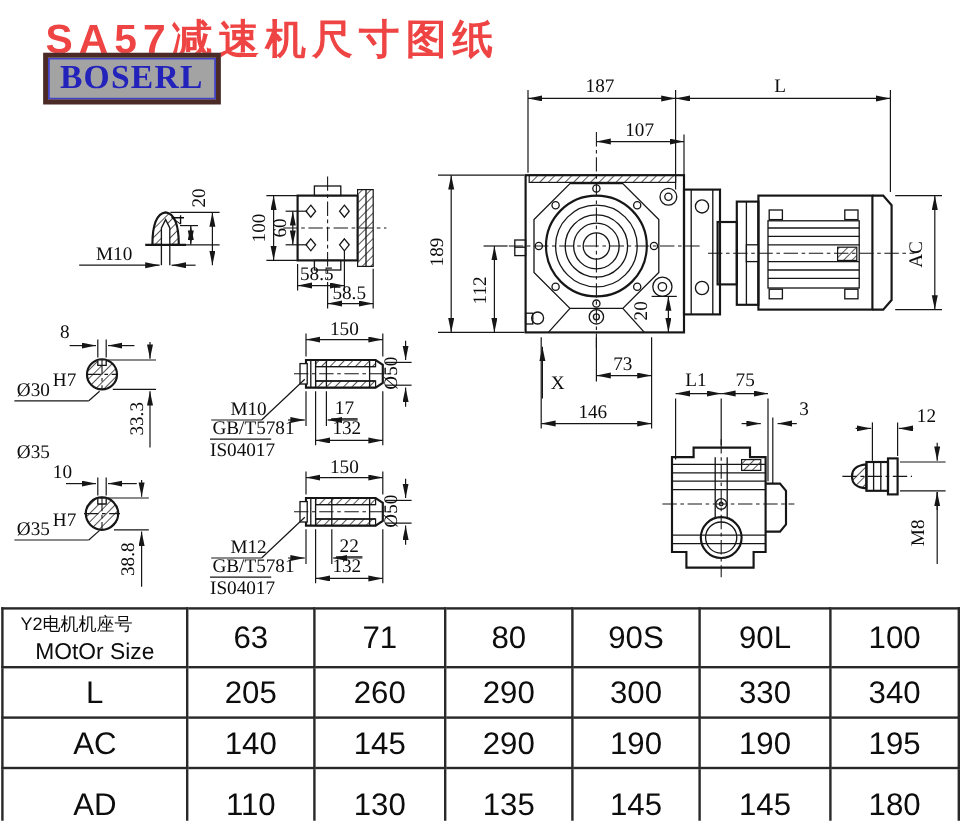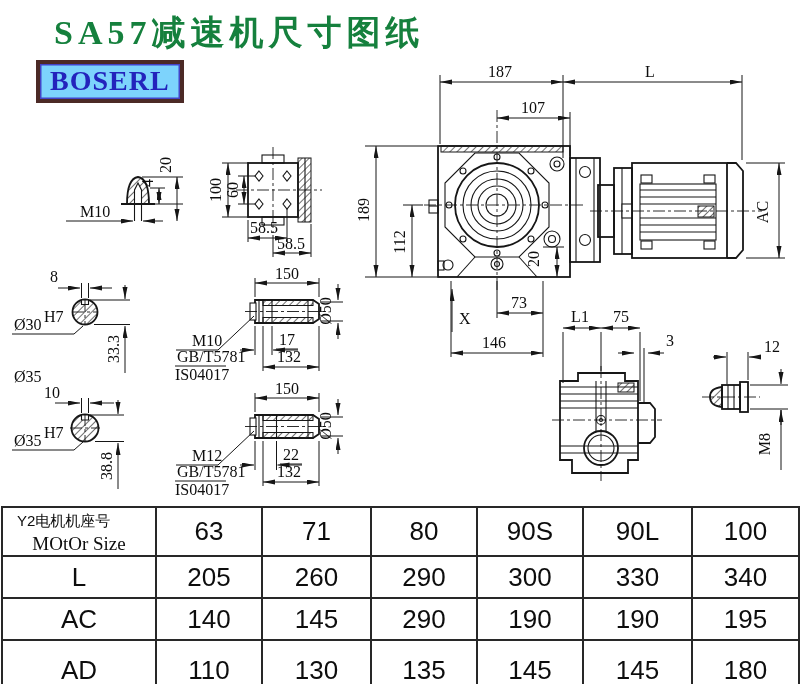--- a/index.html
+++ b/index.html
@@ -1,41 +1,41 @@
 <!DOCTYPE html>
 <html><head>
 <meta charset="utf-8">
 <style>
   html,body{margin:0;padding:0;}
   body{width:800px;height:684px;background:#fff;position:relative;overflow:hidden;
        font-family:"Liberation Sans",sans-serif;color:#111;}
   .stage{position:absolute;inset:0;background:#fff;}
-  .title{position:absolute;left:54px;top:10px;font-family:Liberation Serif, serif;
-         font-weight:bold;font-size:34px;letter-spacing:5px;color:#15803d;white-space:nowrap;}
-  .brand{position:absolute;left:36px;top:60px;border:4px solid #4c2a26;background:#7dd3fc;
+  .title{position:absolute;left:38px;top:10px;font-family:Liberation Sans, sans-serif;
+         font-weight:bold;font-size:34px;letter-spacing:5px;color:#ef4444;white-space:nowrap;}
+  .brand{position:absolute;left:36px;top:44px;border:4px solid #4c2a26;background:#a3a3a3;
          padding:1px 10px 2px 10px;box-shadow:inset 0 0 0 1.5px #4343c8;}
   .brand-text{font-family:"Liberation Serif",serif;font-size:28px;font-weight:bold;
          color:#2323bc;letter-spacing:1px;line-height:32px;}
   svg.sheet{position:absolute;left:0;top:0;}
   svg.sheet text{font-family:"Liberation Serif",serif;fill:#0d0d0d;font-size:16px;}
   .t11{font-size:11px}.t12{font-size:12.5px}.t14{font-size:14px}
   .t15{font-size:15px}.t17{font-size:17px}
   .mid{text-anchor:middle}
   .ol{fill:none;stroke:#161616;stroke-width:1.8;stroke-linejoin:miter}
   .md{fill:none;stroke:#161616;stroke-width:1.1}
   .dm{fill:none;stroke:#161616;stroke-width:1}
   .cl{fill:none;stroke:#161616;stroke-width:.9;stroke-dasharray:12 3 3 3}
   .hf{fill:url(#h);stroke:#161616;stroke-width:1.8}
   .hfm{fill:url(#h);stroke:#161616;stroke-width:1}
   .wf{fill:#fff;stroke:#161616;stroke-width:1.1}
   table.size-table{position:absolute;left:1px;top:506px;width:797px;border-collapse:collapse;
         table-layout:fixed;text-align:center;color:#0d0d0d;}
   table.size-table td{border:2px solid #282828;padding:0;font-size:26px;overflow:hidden;}
   .hdr-cn{font-size:15px;line-height:24px;text-align:left;padding-left:14px;white-space:nowrap;}
-  .hdr-en{font-family:Liberation Serif, serif;font-size:19px;line-height:22px;
+  .hdr-en{font-family:Liberation Sans, sans-serif;font-size:19px;line-height:22px;
           text-align:center;white-space:nowrap;}
 </style>
 </head>
 <body>
 
 <div class="stage">
 
   <svg class="sheet" width="800" height="508" viewBox="0 0 800 508">
     <defs>
       <marker id="ar" markerWidth="13" markerHeight="6" refX="12" refY="2.5" orient="auto-start-reverse" markerUnits="userSpaceOnUse">

